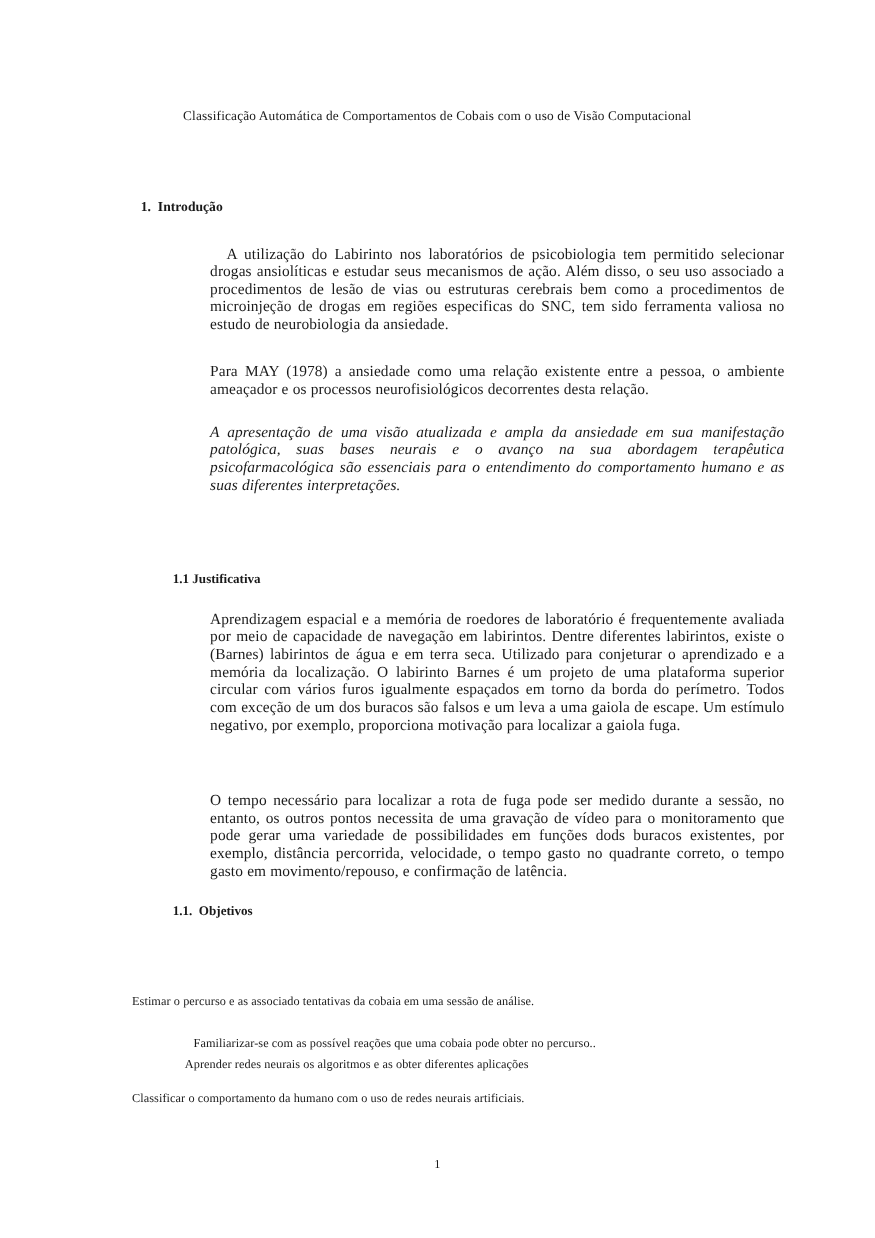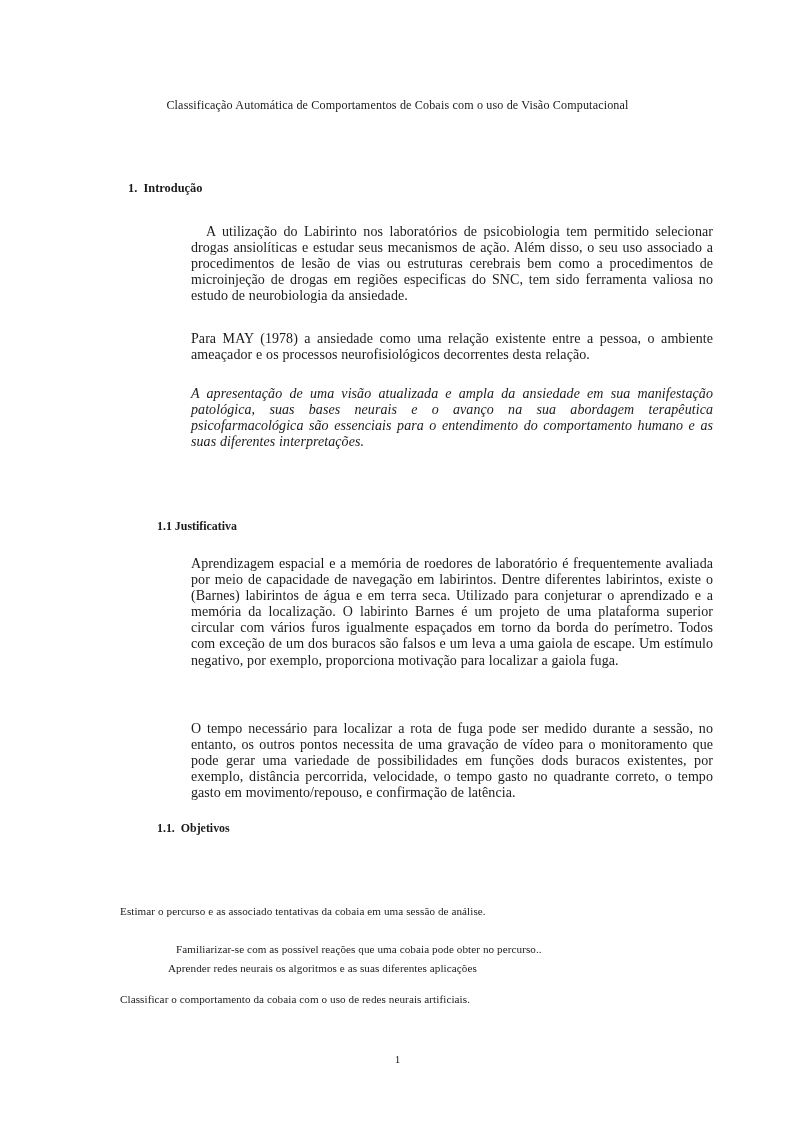--- a/index.html
+++ b/index.html
@@ -114,19 +114,19 @@
   <div class="para" id="para-4">Aprendizagem espacial e a memória de roedores de laboratório é frequentemente avaliada por meio de capacidade de navegação em labirintos. Dentre diferentes labirintos, existe o (Barnes) labirintos de água e em terra seca. Utilizado para conjeturar o aprendizado e a memória da localização. O labirinto Barnes é um projeto de uma plataforma superior circular com vários furos igualmente espaçados em torno da borda do perímetro. Todos com exceção de um dos buracos são falsos e um leva a uma gaiola de escape. Um estímulo negativo, por exemplo, proporciona motivação para localizar a gaiola fuga.</div>
 
   <div class="para" id="para-5">O tempo necessário para localizar a rota de fuga pode ser medido durante a sessão, no entanto, os outros pontos necessita de uma gravação de vídeo para o monitoramento que pode gerar uma variedade de possibilidades em funções dods buracos existentes, por exemplo, distância percorrida, velocidade, o tempo gasto no quadrante correto, o tempo gasto em movimento/repouso, e confirmação de latência.</div>
 
   <div class="sec-heading" id="heading-objetivos">1.1.  Objetivos</div>
 
   <div class="objetivo" id="objetivo-0">Estimar o percurso e as associado tentativas da cobaia em uma sessão de análise.</div>
 
   <div class="objetivo" id="objetivo-1">Familiarizar-se com as possível reações que uma cobaia pode obter no percurso..</div>
 
-  <div class="objetivo" id="objetivo-2">Aprender redes neurais os algoritmos e as suas diferentes aplicações</div>
+  <div class="objetivo" id="objetivo-2">Aprender redes neurais os algoritmos e as obter diferentes aplicações</div>
 
-  <div class="objetivo" id="objetivo-3">Classificar o comportamento da cobaia com o uso de redes neurais artificiais.</div>
+  <div class="objetivo" id="objetivo-3">Classificar o comportamento da humano com o uso de redes neurais artificiais.</div>
 
   <div class="page-number">1</div>
 
 </div>
 
 </body></html>

